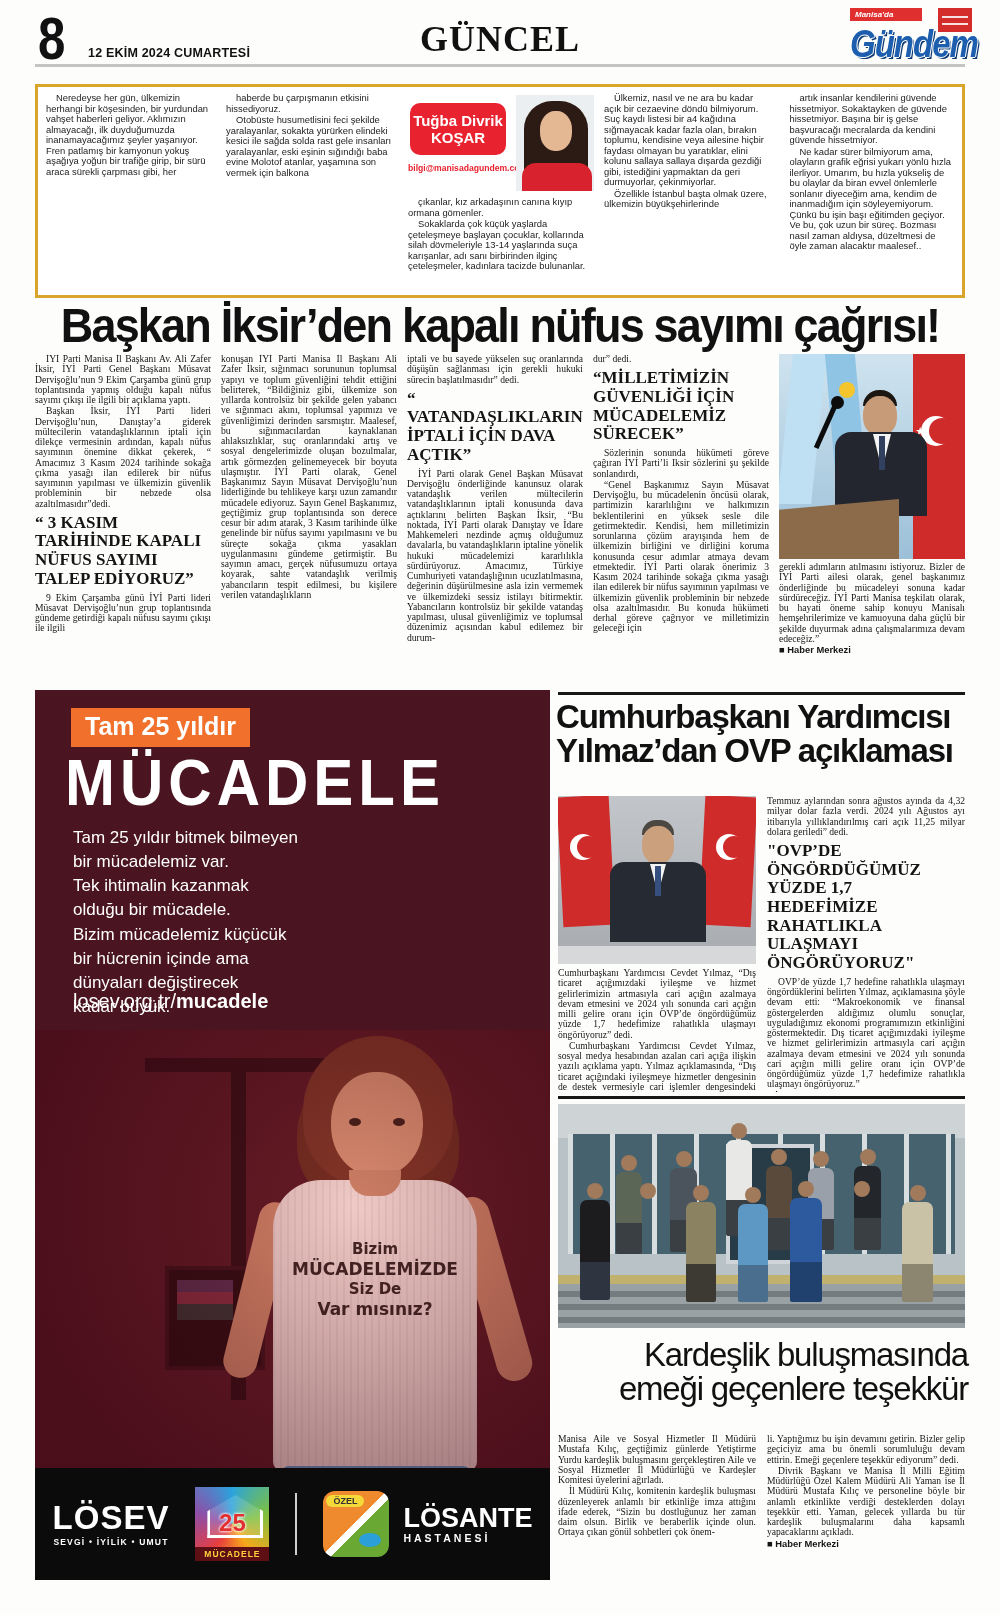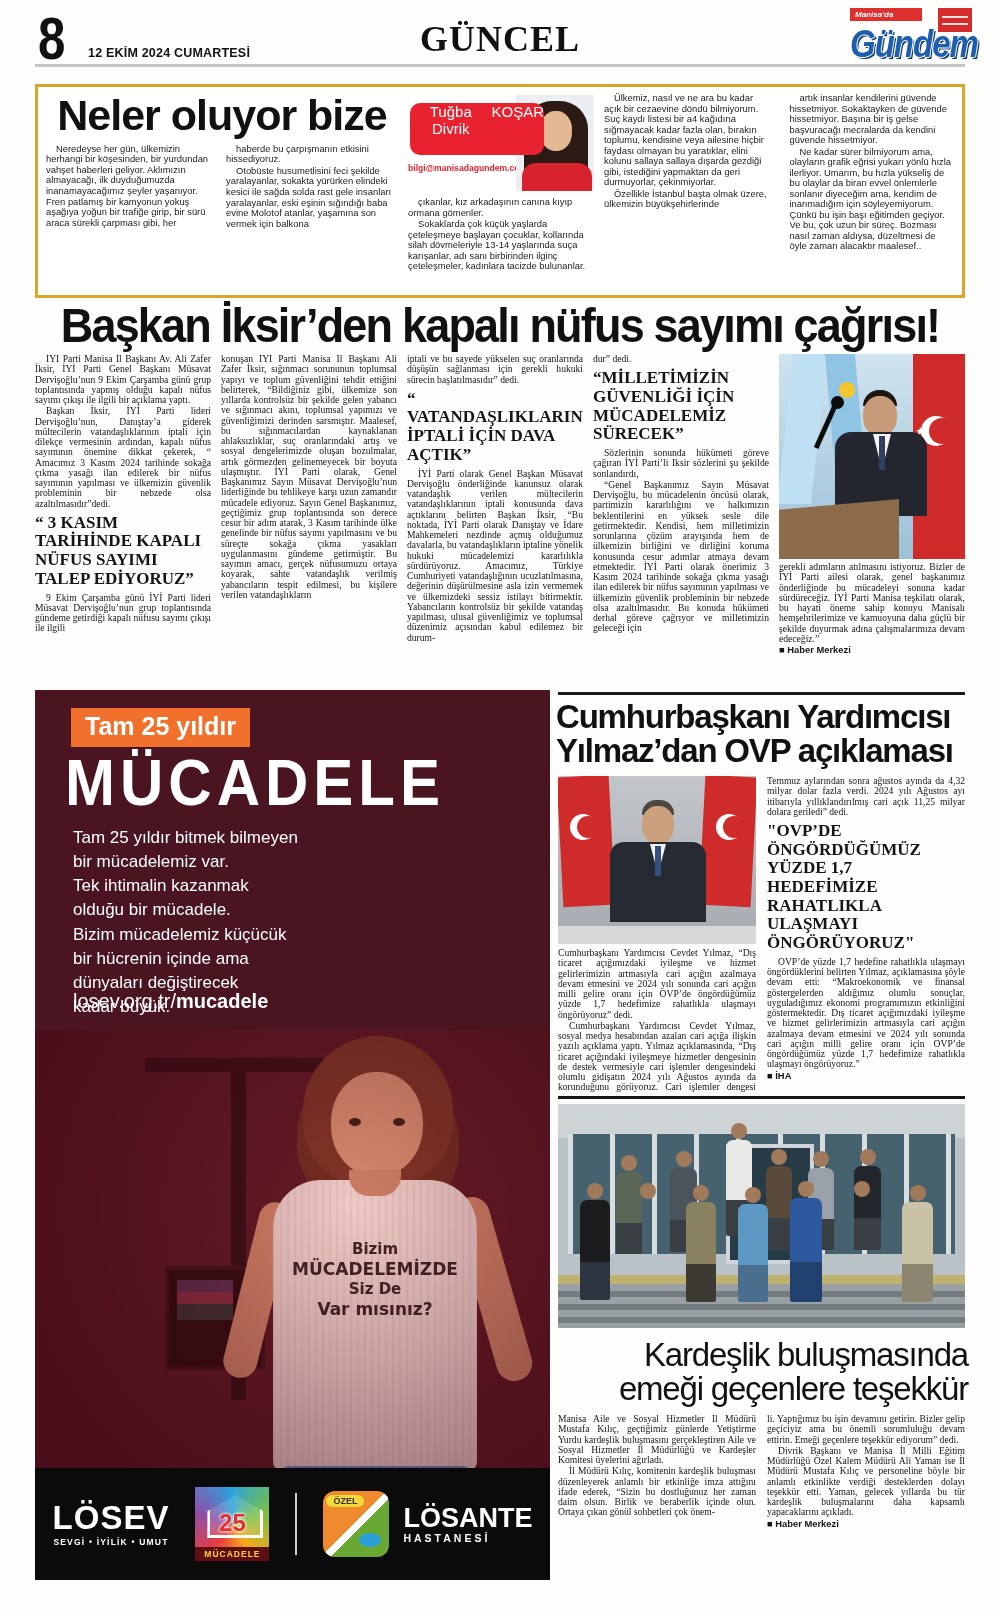--- a/index.html
+++ b/index.html
@@ -22,23 +22,23 @@
   #hrule{position:absolute;left:35px;right:35px;top:64px;height:3px;background:#c4c4c4;}
   
   #topbox{position:absolute;left:35px;top:84px;width:930px;height:214px;border:3px solid #d9a62b;background:#fff;
           box-sizing:border-box;display:flex;padding:6px 8px;gap:10px;}
   .tb-title{font-size:43px;font-weight:900;line-height:.95;text-align:center;letter-spacing:-1px;margin:2px 0 8px;}
   #tb-left{width:352px;display:flex;flex-direction:column;}
   #tb-left .cols{display:flex;gap:10px;flex:1;overflow:hidden;}
   .sans-col{font-size:9.4px;line-height:1.12;color:#222;overflow:hidden;text-align:left;}
   .sans-col p{margin:0 0 1px;text-indent:10px;}
   #tb-mid{width:186px;position:relative;}
-  #authorbox{position:absolute;left:2px;top:10px;width:134px;height:52px;background:#e8222e;border-radius:10px;
-             color:#fff;font-weight:400;text-align:center;font-size:15px;line-height:1.15;display:flex;
-             flex-direction:row;justify-content:center;z-index:2;}
+  #authorbox{position:absolute;left:2px;top:10px;width:96px;height:52px;background:#e8222e;border-radius:10px;
+             color:#fff;font-weight:700;text-align:center;font-size:15px;line-height:1.15;display:flex;
+             flex-direction:column;justify-content:center;z-index:2;}
   #authorphoto{position:absolute;right:0;top:2px;width:78px;height:96px;background:#eceff1;overflow:hidden;z-index:1;}
   .a-hair{position:absolute;left:8px;top:6px;width:64px;height:86px;border-radius:28px 28px 10px 10px;background:#2c1a14;}
   .a-face{position:absolute;left:24px;top:16px;width:32px;height:40px;border-radius:46%;background:#e5b894;}
   .a-top{position:absolute;left:6px;bottom:-6px;width:70px;height:34px;border-radius:14px 14px 0 0;background:#d8232e;}
   #authoremail{position:absolute;left:0;top:70px;width:120px;font-size:8.6px;font-weight:bold;color:#e8222e;}
   #tb-col3{position:absolute;left:0;top:104px;right:0;bottom:0;}
   #tb-right{flex:1;display:flex;gap:21px;overflow:hidden;}
   
   #iksir-head{position:absolute;left:30px;top:301px;width:940px;text-align:center;font-size:45px;font-weight:900;
               letter-spacing:-1.8px;line-height:1;transform:scaleY(1.08);transform-origin:center top;}
@@ -116,21 +116,21 @@
   .ls-ozel{position:absolute;left:3px;top:4px;background:#f5d83a;color:#333;border-radius:9px;font-size:9px;
            font-weight:bold;padding:1px 7px;}
   .ls-dot{position:absolute;right:8px;bottom:10px;width:22px;height:14px;border-radius:50%;background:#2a9fd8;}
   .ls-n1{font-size:27px;font-weight:900;line-height:1;}
   .ls-n2{font-size:10.5px;font-weight:bold;letter-spacing:3px;}
   
   .rrule{position:absolute;left:558px;width:407px;height:3px;background:#171717;}
   #ovp-head{position:absolute;left:556px;top:700px;width:412px;font-size:33px;font-weight:900;line-height:1.04;
             letter-spacing:-1.2px;}
   #ovp-body{position:absolute;left:558px;top:776px;width:407px;height:316px;display:flex;gap:11px;}
-  .ovp-col{width:198px;}
+  .ovp-col{width:198px;margin-top:20px;}
   #ovp-photo{width:198px;height:168px;position:relative;background:linear-gradient(180deg,#c2c6ca,#a7abb0);overflow:hidden;margin-bottom:4px;}
   .yp-flag{position:absolute;top:0;width:52px;height:130px;background:#d02b2b;}
   .yp-flag.l{left:2px;transform:rotate(-3deg);} .yp-flag.r{right:2px;transform:rotate(3deg);}
   .yp-cres{position:absolute;top:38px;width:26px;height:26px;border-radius:50%;background:#fff;}
   .yp-cres::after{content:"";position:absolute;left:7px;top:2px;width:22px;height:22px;border-radius:50%;background:#d02b2b;}
   .yp-cres.l{left:12px;} .yp-cres.r{right:14px;}
   .yp-head{position:absolute;left:84px;top:30px;width:32px;height:38px;border-radius:46%;background:#caa07d;}
   .yp-hair{position:absolute;left:84px;top:24px;width:32px;height:15px;border-radius:14px 14px 0 0;background:#4c4741;}
   .yp-torso{position:absolute;left:52px;top:66px;width:96px;height:80px;border-radius:14px 14px 0 0;background:#262a33;}
   .yp-shirt{position:absolute;left:92px;top:68px;width:16px;height:30px;background:#f2f2f2;clip-path:polygon(0 0,100% 0,50% 100%);}
@@ -165,21 +165,20 @@
   <div id="section">GÜNCEL</div>
   <div id="mast">
     <div class="strip">Manisa'da</div>
     <div class="sidebox"></div>
     <div class="gword">Gündem</div>
   </div>
   <div id="hrule"></div>
 
   <div id="topbox">
     <div id="tb-left">
-      <div class="tb-title">Neler oluyor bize</div>
       <div class="cols">
         <div class="sans-col" style="width:170px">
           <p>Neredeyse her gün, ülkemizin herhangi bir köşesinden, bir yurdundan vahşet haberleri geliyor. Aklımızın almayacağı, ilk duyduğumuzda inanamayacağımız şeyler yaşanıyor. Fren patlamış bir kamyonun yokuş aşağıya yoğun bir trafiğe girip, bir sürü araca sürekli çarpması gibi, her</p>
         </div>
         <div class="sans-col" style="width:172px">
           <p>haberde bu çarpışmanın etkisini hissediyoruz.</p>
           <p>Otobüste husumetlisini feci şekilde yaralayanlar, sokakta yürürken elindeki kesici ile sağda solda rast gele insanları yaralayanlar, eski eşinin sığındığı baba evine Molotof atanlar, yaşamına son vermek için balkona</p>
         </div>
       </div>
     </div>

